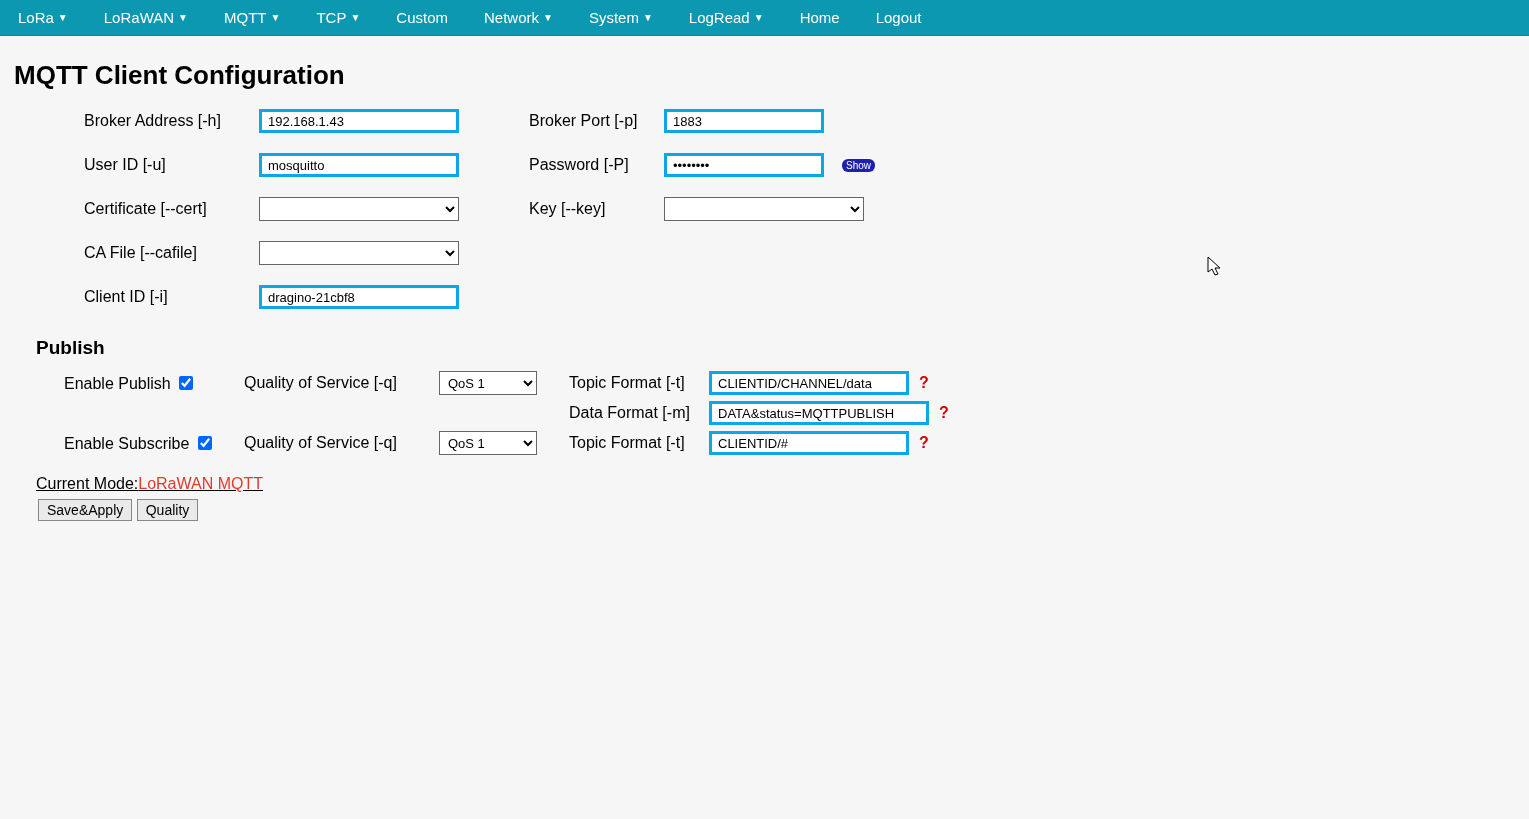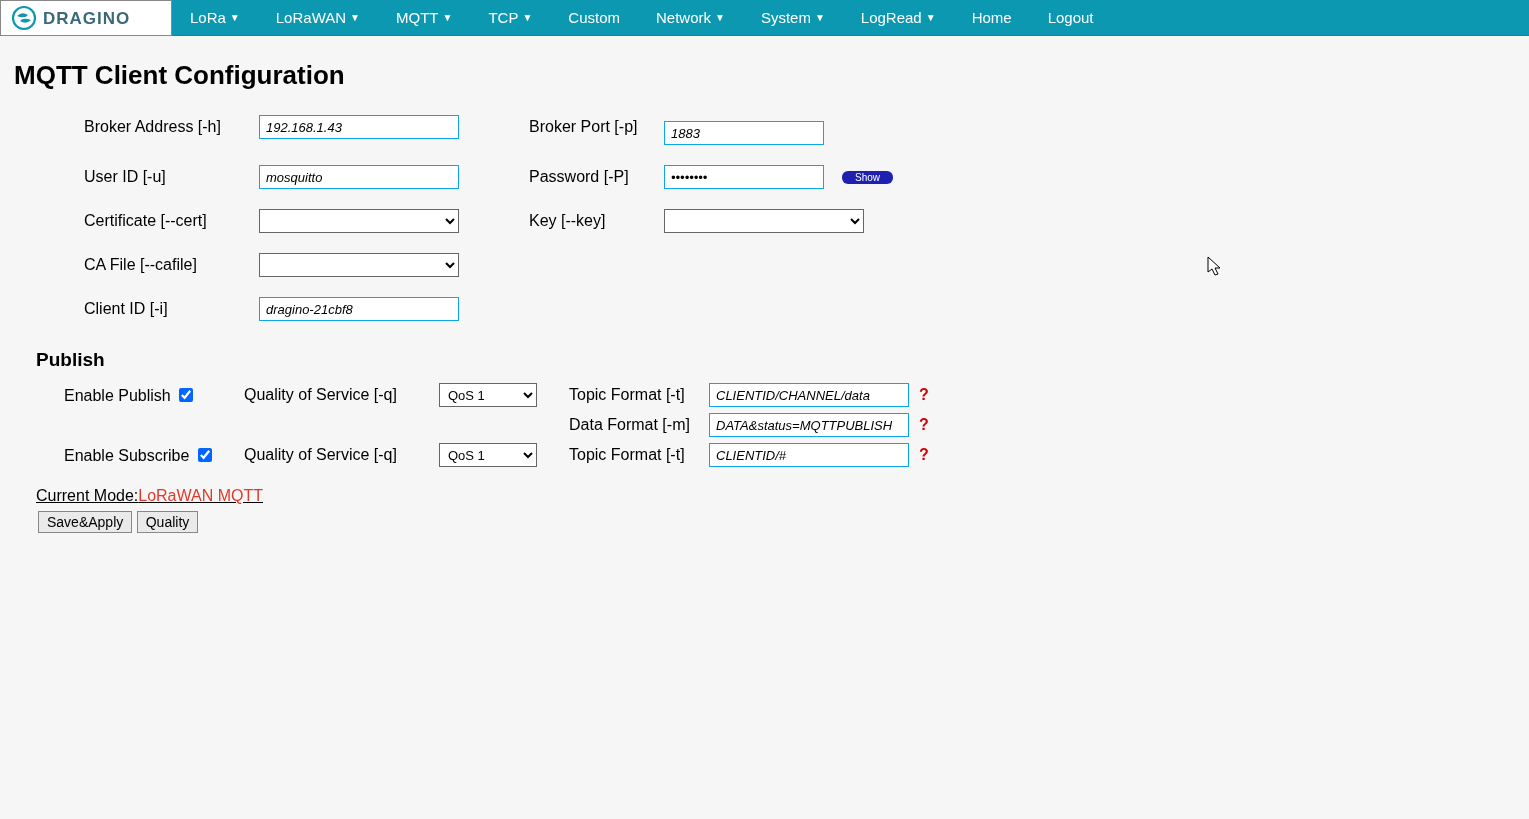--- a/index.html
+++ b/index.html
@@ -66,43 +66,42 @@
     align-items: center;
   }
   .lbl {
     width: 175px;
     font-size: 16px;
   }
   .second-col .lbl { width: 135px; }
   .second-col { margin-left: 70px; }
   input[type="text"], input[type="password"] {
     height: 24px;
-    border: 1px solid #0ea5e9;
+    border: 3px solid #0ea5e9;
     background: #fff;
     padding: 0 6px;
     font-size: 13px;
     width: 200px;
-    font-style: italic;
   }
   input.wide { width: 200px; }
   select {
     height: 24px;
     border: 1px solid #666;
     background: #fff;
     font-size: 13px;
     padding: 0 4px;
   }
   select.sel-m { width: 200px; }
   .show-btn {
     background: #2020b0;
     color: #fff;
     border: none;
     border-radius: 6px;
     font-size: 10px;
-    padding: 1px 13px;
+    padding: 1px 4px;
     margin-left: 18px;
     cursor: pointer;
   }
   h3.section-title {
     font-size: 19px;
     font-weight: bold;
     margin: 0 0 12px 22px;
   }
   .section-row {
     margin-left: 50px;
@@ -143,30 +142,20 @@
   }
   input[type=checkbox] {
     accent-color: #0066ff;
     width: 14px; height: 14px;
   }
 </style>
 </head>
 <body>
 
 <div class="topnav">
-  <div class="logo">
-    <svg width="150" height="26" viewBox="0 0 150 26">
-      <g fill="#0d98b2">
-        <circle cx="13" cy="13" r="11" fill="none" stroke="#0d98b2" stroke-width="2.2"></circle>
-        <path d="M6 11 Q11 6 17 10 Q15 13 9 12 Z" fill="#0d98b2"></path>
-        <path d="M20 15 Q15 20 9 16 Q11 13 17 14 Z" fill="#0d98b2"></path>
-      </g>
-      <text x="32" y="19" font-family="Arial" font-size="17" font-weight="bold" fill="#3a6a7a" letter-spacing="1">DRAGINO</text>
-    </svg>
-  </div>
   <div class="nav-items">
     <div class="nav-item">
         <span>LoRa</span>
         <span class="caret">▼</span>
       </div>
     <div class="nav-item">
         <span>LoRaWAN</span>
         <span class="caret">▼</span>
       </div>
     <div class="nav-item">
@@ -207,21 +196,21 @@
   <div class="form-area">
 
 
     <div class="form-row">
       <div class="pair">
         <span class="lbl">Broker Address [-h]</span>
         <input type="text" class="wide" value="192.168.1.43" style="">
       </div>
       <div class="pair second-col">
         <span class="lbl">Broker Port [-p]</span>
-        <input type="text" style="width: 160px; margin-top: 12px;" value="1883">
+        <input type="text" style="width: 160px;" value="1883">
       </div>
     </div>
 
     <div class="form-row">
       <div class="pair">
         <span class="lbl">User ID [-u]</span>
         <input type="text" class="wide" value="mosquitto" style="">
       </div>
       <div class="pair second-col">
         <span class="lbl">Password [-P]</span>
@@ -268,21 +257,21 @@
     </div>
     <div class="col-fmt-lbl">Topic Format [-t]</div>
     <input type="text" style="width: 200px;" value="CLIENTID/CHANNEL/data">
     <span class="q-mark">?</span>
   </div>
   <div class="section-row">
     <div class="col-enable"></div>
     <div class="col-qos-lbl"></div>
     <div class="col-qos-sel"></div>
     <div class="col-fmt-lbl">Data Format [-m]</div>
-    <input type="text" style="width: 200px;" value="DATA&amp;status=MQTTPUBLISH">
+    <input type="text" style="width: 220px;" value="DATA&amp;status=MQTTPUBLISH">
     <span class="q-mark">?</span>
   </div>
 
   <div class="section-row">
     <div class="col-enable">
       <span>Enable Subscribe</span>&nbsp;
       <input type="checkbox" checked="" style="">
     </div>
     <div class="col-qos-lbl">Quality of Service [-q]</div>
     <div class="col-qos-sel">

